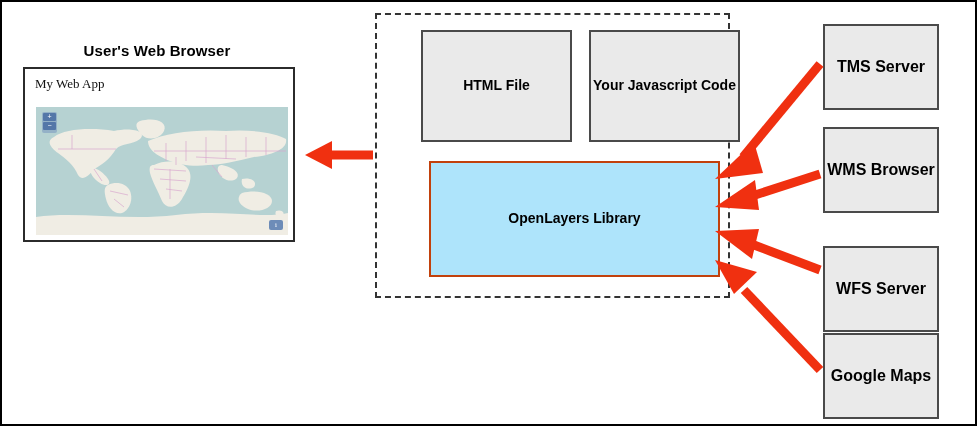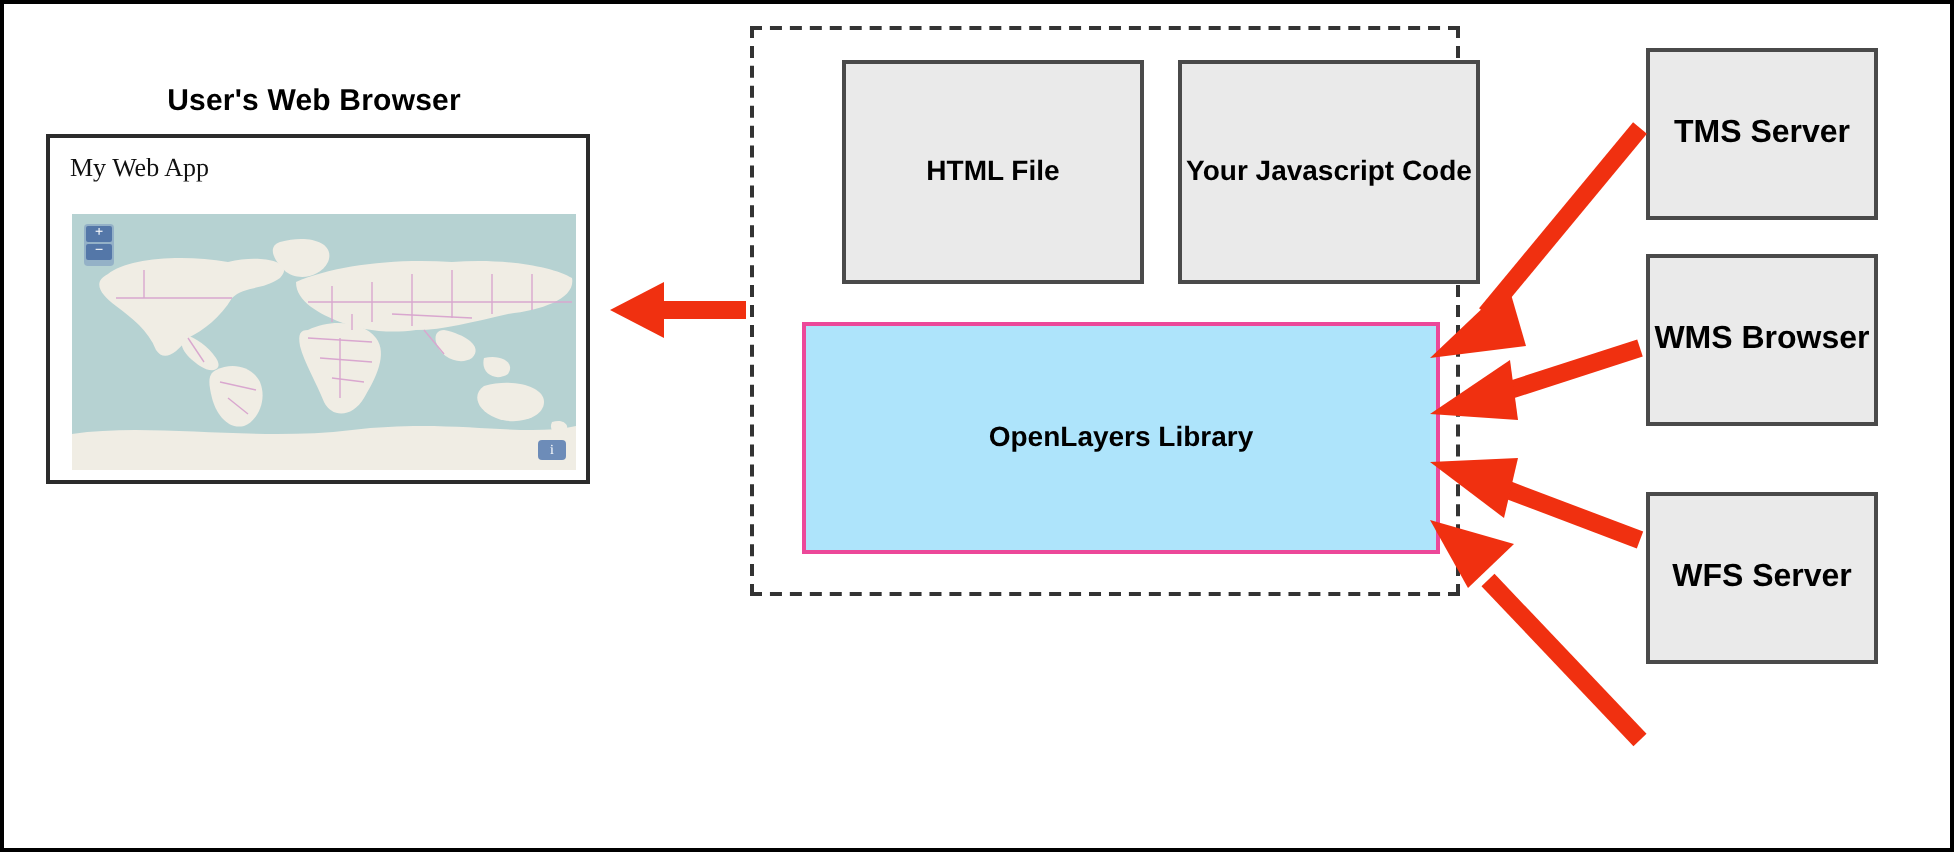--- a/index.html
+++ b/index.html
@@ -118,23 +118,23 @@
     text-align: center;
     font-size: 14px;
     font-weight: bold;
     color: #000;
     line-height: 1.25;
     margin-left: 27px;
   }
   .box-html   { left: 392px; top: 28px;  width: 151px; height: 112px; }
   .box-js     { left: 560px; top: 28px;  width: 151px; height: 112px; }
   .box-ol {
-    left: 372px; top: 159px; width: 319px; height: 116px;
+    left: 400px; top: 159px; width: 291px; height: 116px;
     background: #aee4fb;
-    border: 2px solid #ec4899;
+    border: 2px solid #c2410c;
   }
 
   
   .server-box {
     position: absolute;
     left: 821px;
     width: 116px;
     height: 86px;
     background: #eaeaea;
     border: 2px solid #4a4a4a;
@@ -227,20 +227,21 @@
 
   <div class="dashed-box"></div>
 
   <div class="gray-box box-html">HTML File</div>
   <div class="gray-box box-js">Your Javascript Code</div>
   <div class="gray-box box-ol">OpenLayers Library</div>
 
   <div class="server-box srv-0">TMS Server</div>
   <div class="server-box srv-1">WMS Browser</div>
   <div class="server-box srv-2">WFS Server</div>
+  <div class="server-box srv-3">Google Maps</div>
 
   <svg class="arrow-layer">
 
     <g>
       <line x1="371" y1="153" x2="327" y2="153" stroke="#f03010" stroke-width="9"></line>
       <polygon points="303,153 330,139 330,167" fill="#f03010"></polygon>
     </g>
 
     <g>
       <line x1="818" y1="62" x2="741" y2="155" stroke="#f03010" stroke-width="9"></line>

